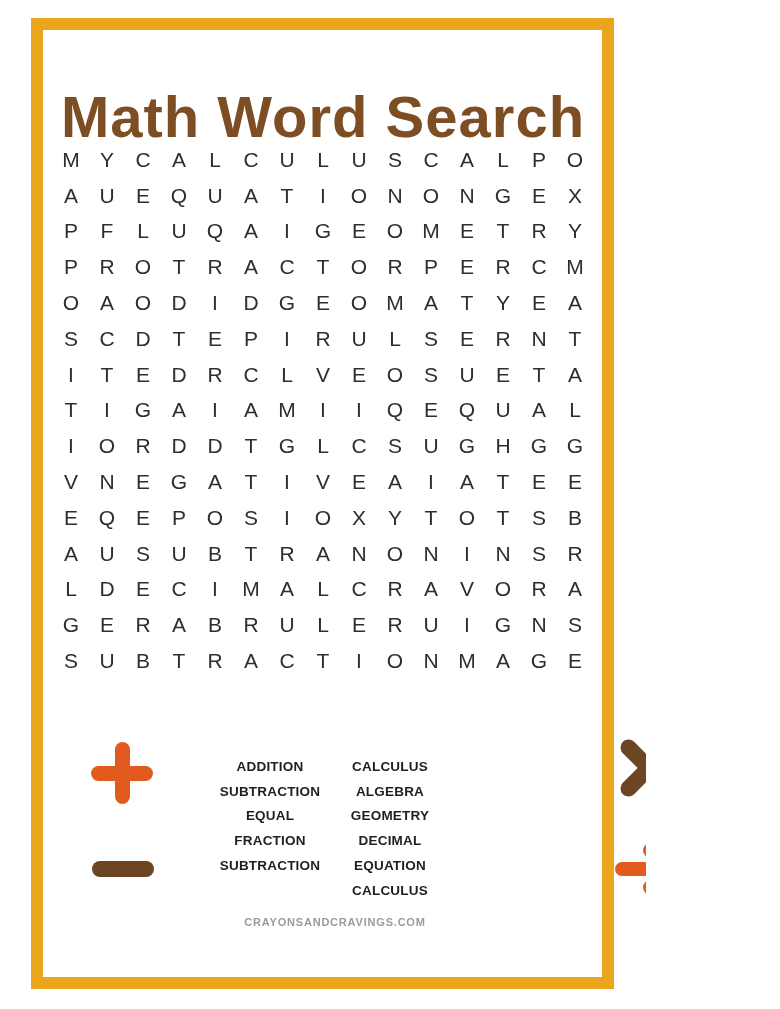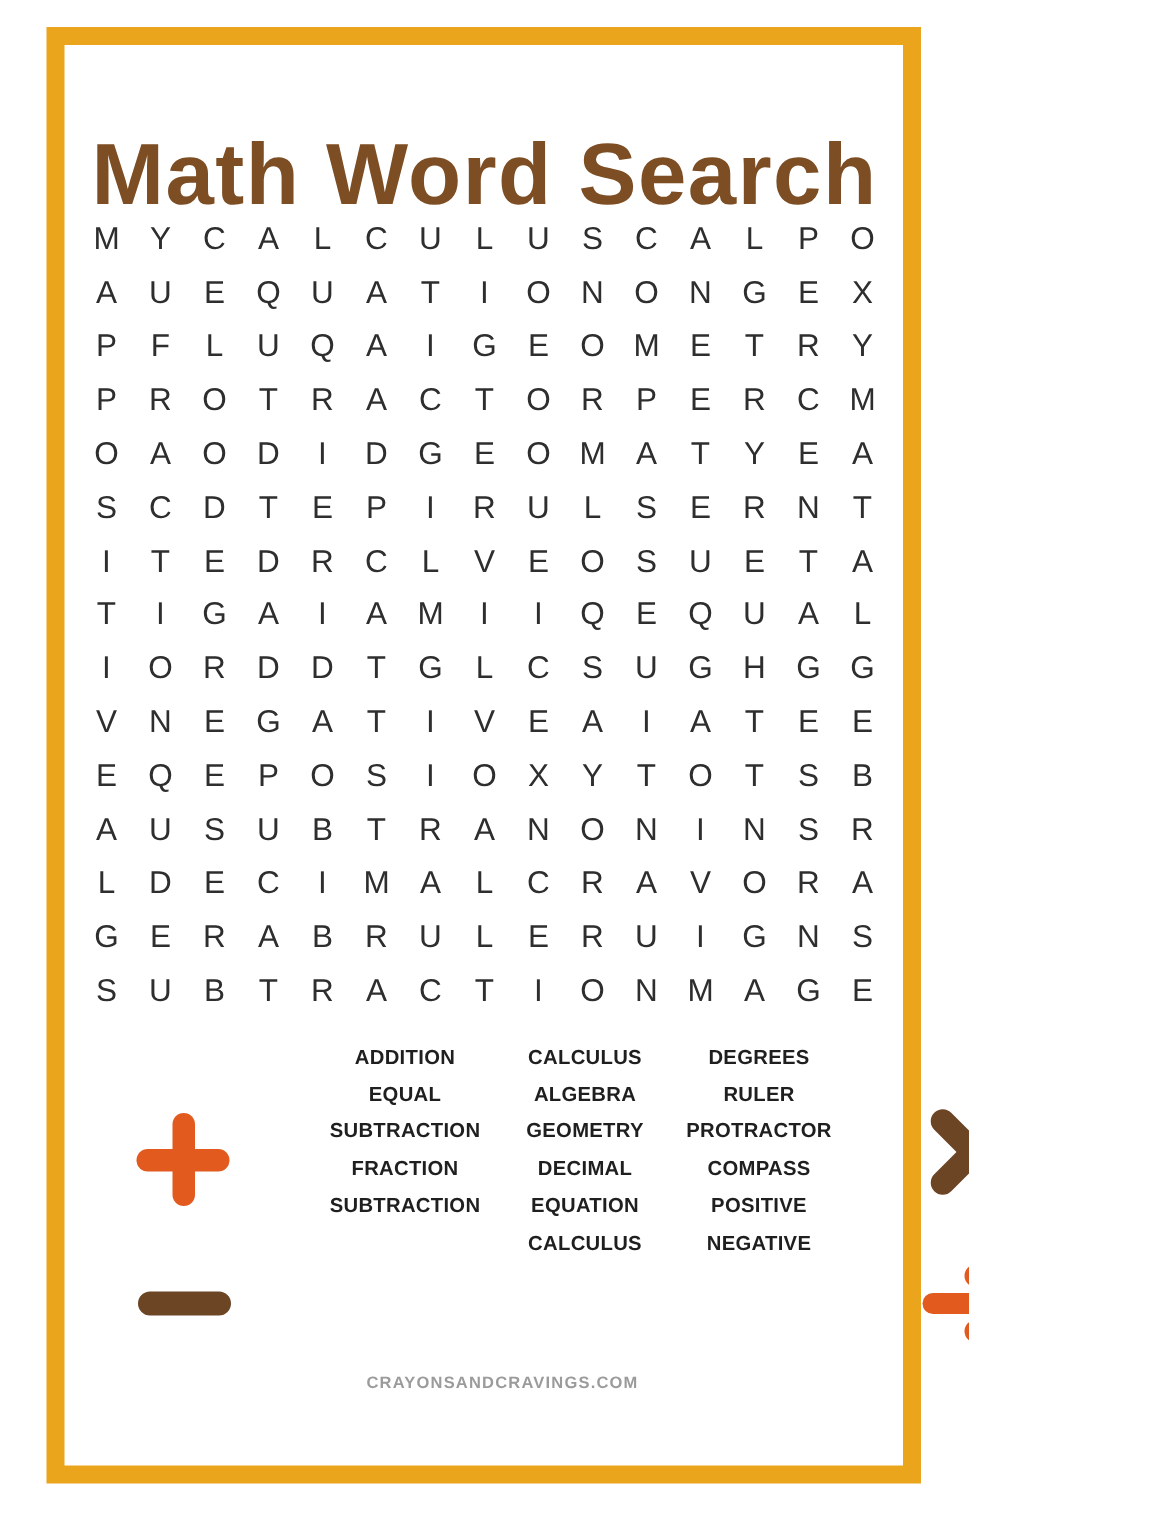--- a/index.html
+++ b/index.html
@@ -43,21 +43,21 @@
     justify-content:center;
   }
   .cell{
     display:flex;align-items:center;justify-content:center;
     font-size:21px;
     font-weight:400;
     color:var(--letters);
   }
   .word-col{
     position:absolute;
-    top:693px;
+    top:755px;
     text-align:center;
     color:var(--words);
   }
   .word-col .word{
     font-size:13.5px;
     font-weight:bold;
     letter-spacing:0.2px;
     line-height:24.7px;
     white-space:nowrap;
   }
@@ -338,36 +338,28 @@
     <span class="bar b"></span>
   </span>
   <span class="sym divide">
     <span class="dot top"></span>
     <span class="bar"></span>
     <span class="dot bottom"></span>
   </span>
 
   <div class="word-col col-1">
       <div class="word">ADDITION</div>
+      <div class="word">SUBTRACTION</div>
       <div class="word">EQUAL</div>
-      <div class="word">SUBTRACTION</div>
       <div class="word">FRACTION</div>
       <div class="word">SUBTRACTION</div>
     </div>
   <div class="word-col col-2">
       <div class="word">CALCULUS</div>
       <div class="word">ALGEBRA</div>
       <div class="word">GEOMETRY</div>
       <div class="word">DECIMAL</div>
       <div class="word">EQUATION</div>
       <div class="word">CALCULUS</div>
     </div>
-  <div class="word-col col-3">
-      <div class="word">DEGREES</div>
-      <div class="word">RULER</div>
-      <div class="word">PROTRACTOR</div>
-      <div class="word">COMPASS</div>
-      <div class="word">POSITIVE</div>
-      <div class="word">NEGATIVE</div>
-    </div>
 
   <div class="footer">CRAYONSANDCRAVINGS.COM</div>
 </div>
 
 </body></html>

